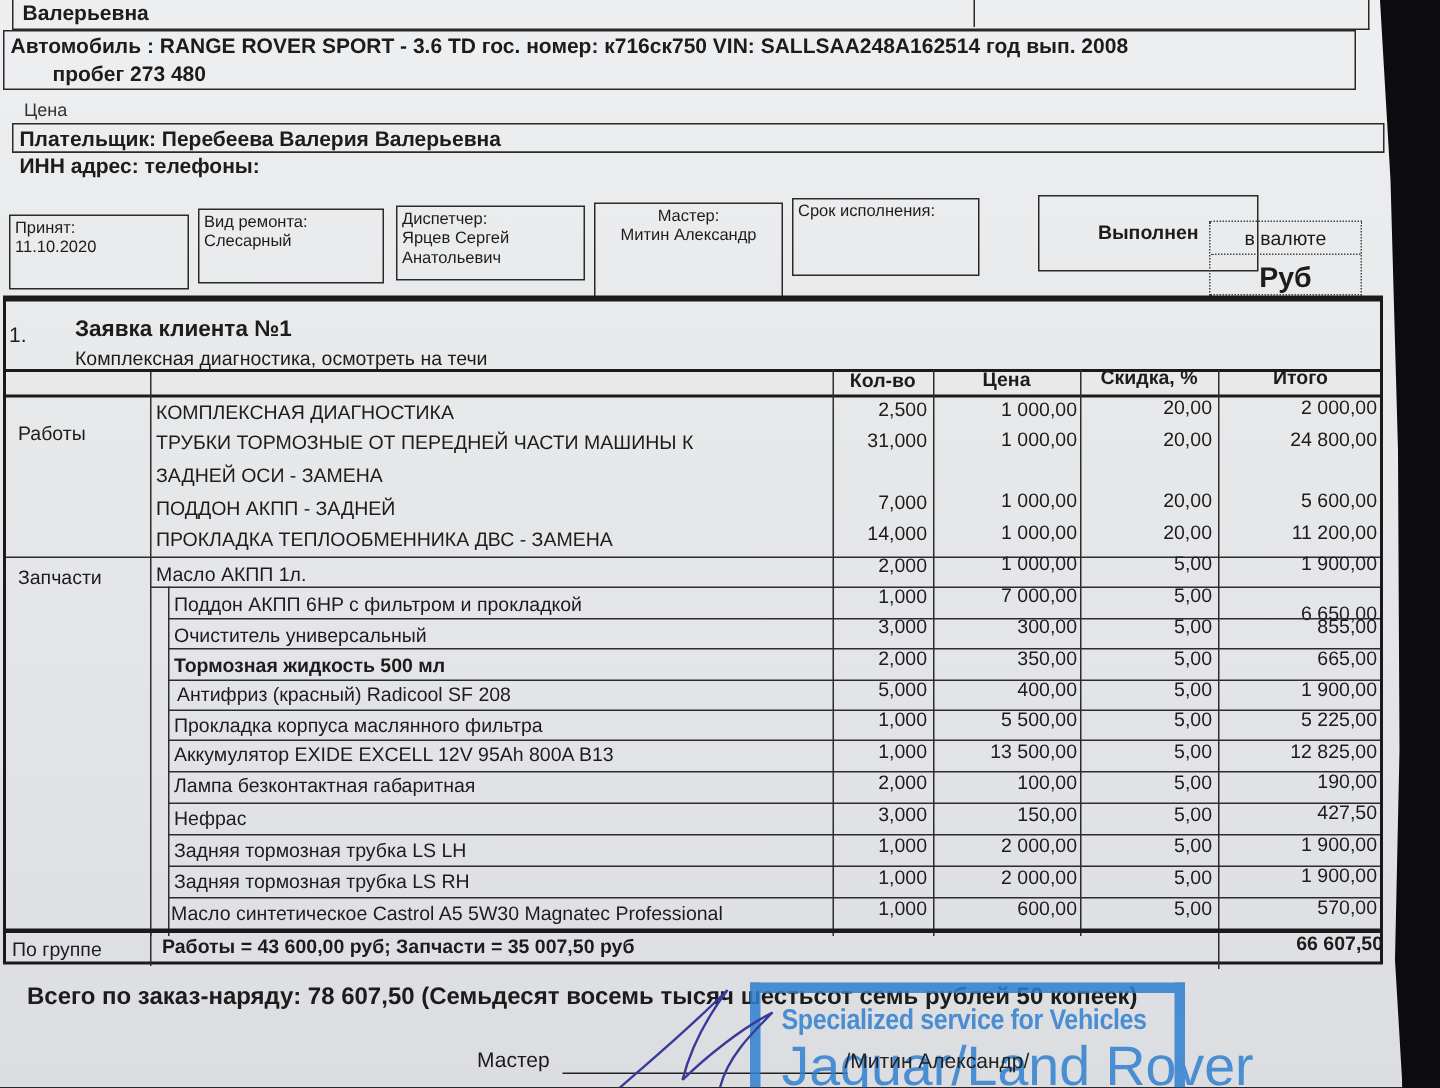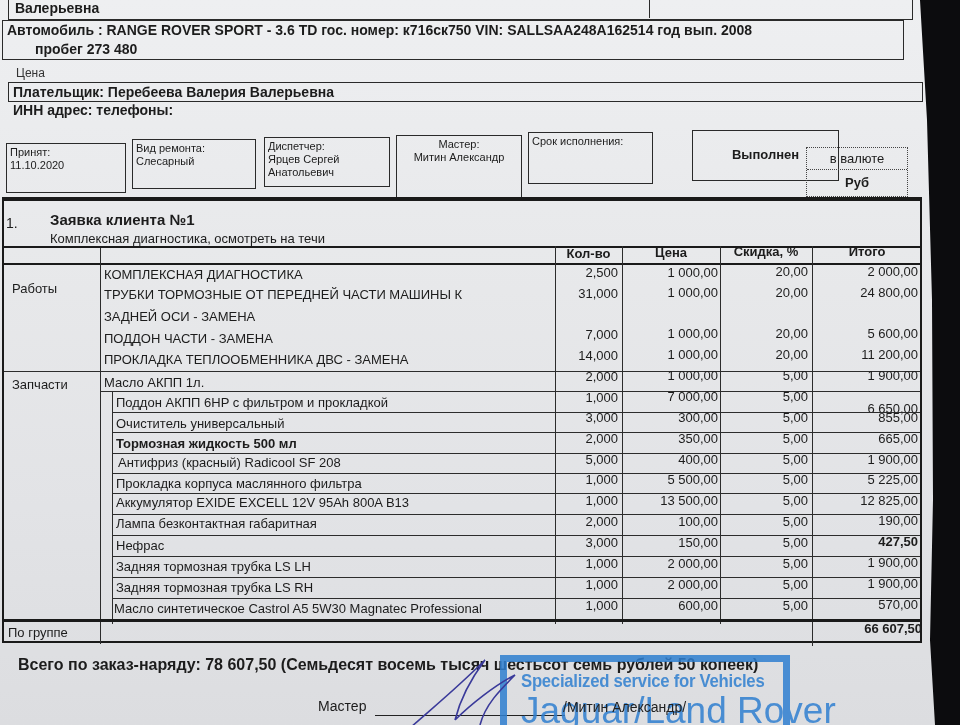--- a/index.html
+++ b/index.html
@@ -92,21 +92,21 @@
   <div class="small-box" style="left:528px; top:132px; width:125px; height:52px;">
     <span>Срок исполнения:</span>
     <span></span>
   </div>
   <div class="small-box" style="left:692px; top:130px; width:147px; height:51px; text-align:center; font-weight:bold; font-size:13px; padding-top:17px;">
     <span>Выполнен</span>
   </div>
   <div class="currency">
     <div class="sep"></div>
     <span class="t" style="left:0; right:0; top:3px; text-align:center; font-size:13px;">в валюте</span>
-    <span class="t bold" style="left:0; right:0; top:27px; text-align:center; font-size:13px;">Руб</span>
+    <span class="t bold" style="left:0; right:0; top:27px; text-align:center; font-size:19px;">Руб</span>
   </div>
 
   <div class="main-outer">
     <span class="t" style="left:2px; top:14px; font-size:14px;">1.</span>
     <span class="t bold" style="left:46px; top:10px; font-size:15px;">Заявка клиента №1</span>
     <span class="t" style="left:46px; top:30px; font-size:13px;">Комплексная диагностика, осмотреть на течи</span>
 
     <div class="row-line" style="left:0; right:0; top:45px; border-top:2px solid #1a1a1a;"></div>
     <div class="row-line" style="left:0; right:0; top:62px; border-top:2px solid #1a1a1a;"></div>
 
@@ -134,21 +134,21 @@
     </div>
     <div>
       <span class="cell" style="left:100px; top:86px;">ТРУБКИ ТОРМОЗНЫЕ ОТ ПЕРЕДНЕЙ ЧАСТИ МАШИНЫ К</span>
       <span class="cell" style="left:100px; top:108px;">ЗАДНЕЙ ОСИ - ЗАМЕНА</span>
       <span class="cell num" style="left:551px; width:63px; top:85px;">31,000</span>
       <span class="cell num" style="left:618px; width:96px; top:84px;">1 000,00</span>
       <span class="cell num" style="left:716px; width:88px; top:84px;">20,00</span>
       <span class="cell num" style="left:808px; width:106px; top:84px;">24 800,00</span>
     </div>
     <div>
-      <span class="cell" style="left:100px; top:130px;">ПОДДОН ЧАСТИ - ЗАМЕНА</span>
+      <span class="cell" style="left:100px; top:130px;">ПОДДОН АКПП - ЗАДНЕЙ</span>
       <span class="cell num" style="left:551px; width:63px; top:126px;">7,000</span>
       <span class="cell num" style="left:618px; width:96px; top:125px;">1 000,00</span>
       <span class="cell num" style="left:716px; width:88px; top:125px;">20,00</span>
       <span class="cell num" style="left:808px; width:106px; top:125px;">5 600,00</span>
     </div>
     <div>
       <span class="cell" style="left:100px; top:151px;">ПРОКЛАДКА ТЕПЛООБМЕННИКА ДВС - ЗАМЕНА</span>
       <span class="cell num" style="left:551px; width:63px; top:147px;">14,000</span>
       <span class="cell num" style="left:618px; width:96px; top:146px;">1 000,00</span>
       <span class="cell num" style="left:716px; width:88px; top:146px;">20,00</span>
@@ -219,21 +219,21 @@
       <span class="cell num" style="left:618px; width:96px; top:313px;">100,00</span>
       <span class="cell num" style="left:716px; width:88px; top:313px;">5,00</span>
       <span class="cell num" style="left:808px; width:106px; top:312px;">190,00</span>
     </div>
     <div class="row-line" style="left:108px; right:0; top:334px;"></div>
     <div>
       <span class="cell" style="left:112px; top:337px;">Нефрас</span>
       <span class="cell num" style="left:551px; width:63px; top:334px;">3,000</span>
       <span class="cell num" style="left:618px; width:96px; top:334px;">150,00</span>
       <span class="cell num" style="left:716px; width:88px; top:334px;">5,00</span>
-      <span class="cell num" style="left:808px; width:106px; top:333px;font-weight:bold;">427,50</span>
+      <span class="cell num" style="left:808px; width:106px; top:333px;">427,50</span>
     </div>
     <div class="row-line" style="left:108px; right:0; top:355px;"></div>
     <div>
       <span class="cell" style="left:112px; top:358px;">Задняя тормозная трубка LS LH</span>
       <span class="cell num" style="left:551px; width:63px; top:355px;">1,000</span>
       <span class="cell num" style="left:618px; width:96px; top:355px;">2 000,00</span>
       <span class="cell num" style="left:716px; width:88px; top:355px;">5,00</span>
       <span class="cell num" style="left:808px; width:106px; top:354px;">1 900,00</span>
     </div>
     <div class="row-line" style="left:108px; right:0; top:376px;"></div>
@@ -249,20 +249,21 @@
       <span class="cell" style="left:110px; top:400px;">Масло синтетическое Castrol A5 5W30 Magnatec Professional</span>
       <span class="cell num" style="left:551px; width:63px; top:397px;">1,000</span>
       <span class="cell num" style="left:618px; width:96px; top:397px;">600,00</span>
       <span class="cell num" style="left:716px; width:88px; top:397px;">5,00</span>
       <span class="cell num" style="left:808px; width:106px; top:396px;">570,00</span>
     </div>
 
     <div class="row-line" style="left:0; right:0; top:418px; border-top:3px solid #1a1a1a;"></div>
     <div class="col-line" style="left:96px; top:421px; height:22px;"></div>
     <span class="cell" style="left:4px; top:424px;">По группе</span>
+    <span class="cell bold" style="left:104px; top:422px;">Работы = 43 600,00 руб; Запчасти = 35 007,50 руб</span>
     <span class="cell bold num" style="left:808px; width:110px; top:420px;">66 607,50</span>
   </div>
 
   <span class="t bold" style="left:18px; top:656px; font-size:16px;">Всего по заказ-наряду: 78 607,50 (Семьдесят восемь тысяч шестьсот семь рублей 50 копеек)</span>
 
   <span class="t" style="left:318px; top:698px; font-size:14px;">Мастер</span>
   <div style="position:absolute; left:375px; top:715px; width:190px; border-top:1px solid #222;"></div>
 
   <div class="stamp">
     <span class="l1">Specialized service for Vehicles</span>

